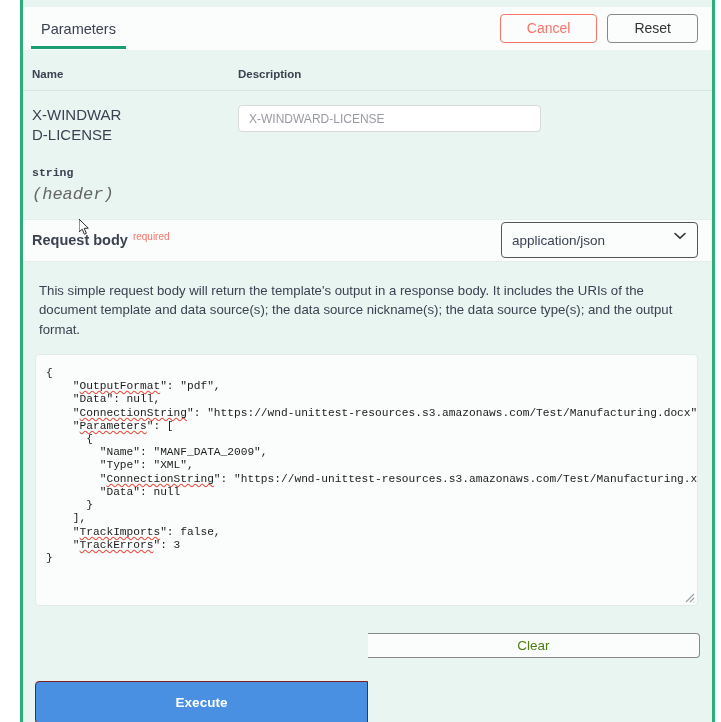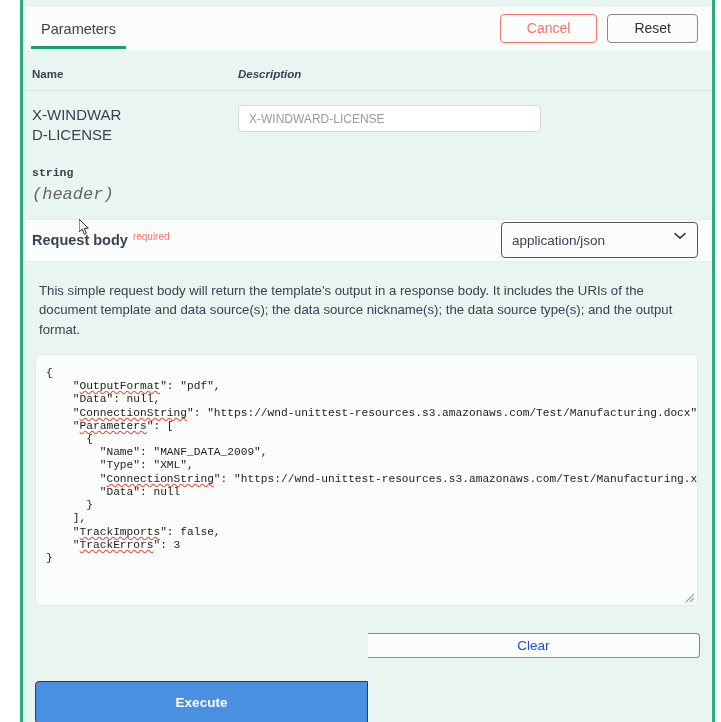--- a/index.html
+++ b/index.html
@@ -105,21 +105,21 @@
   }
   .params-table th {
     text-align: left;
     font-size: 11.5px;
     color: #3b4151;
     font-weight: bold;
     padding: 18px 0 10px 0;
     border-bottom: 1px solid #d6e6e0;
   }
   .th-name { width: 100px; padding-left: 9px !important; }
-  .th-desc { padding-left: 106px !important; font-style: italic; }
+  .th-desc { padding-left: 106px !important; }
 
   .params-table td {
     vertical-align: top;
     padding-top: 14px;
   }
   .td-name { padding-left: 9px; width: 100px; }
   .td-desc { padding-left: 106px; }
 
   .p-name {
     font-size: 15px;
@@ -278,21 +278,21 @@
     font-weight: bold;
     font-family: "Liberation Sans", sans-serif;
     cursor: pointer;
     line-height: 1;
     margin-top: 48px;
   }
   .btn-clear {
     flex: 1 1 0;
     height: 25px;
     background: #fbfdfc;
-    color: #1d4ed8;
+    color: #4d7c0f;
     border: 1px solid #888;
     border-left: none;
     border-radius: 0 4px 4px 0;
     font-size: 13.5px;
     font-family: "Liberation Sans", sans-serif;
     cursor: pointer;
     line-height: 1;
     text-align: center;
   }
 

